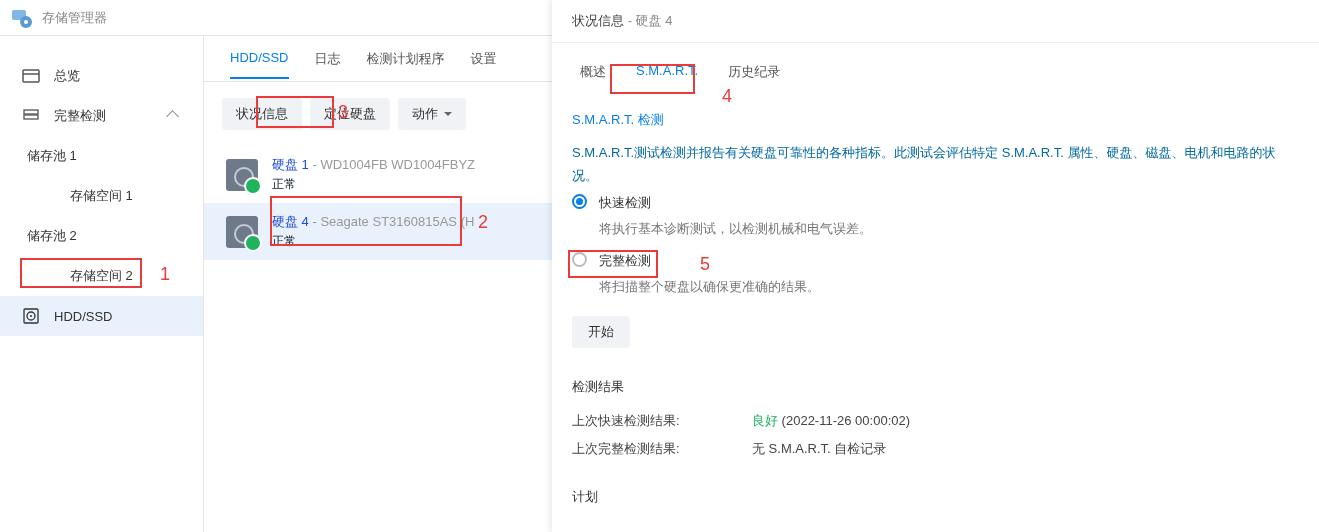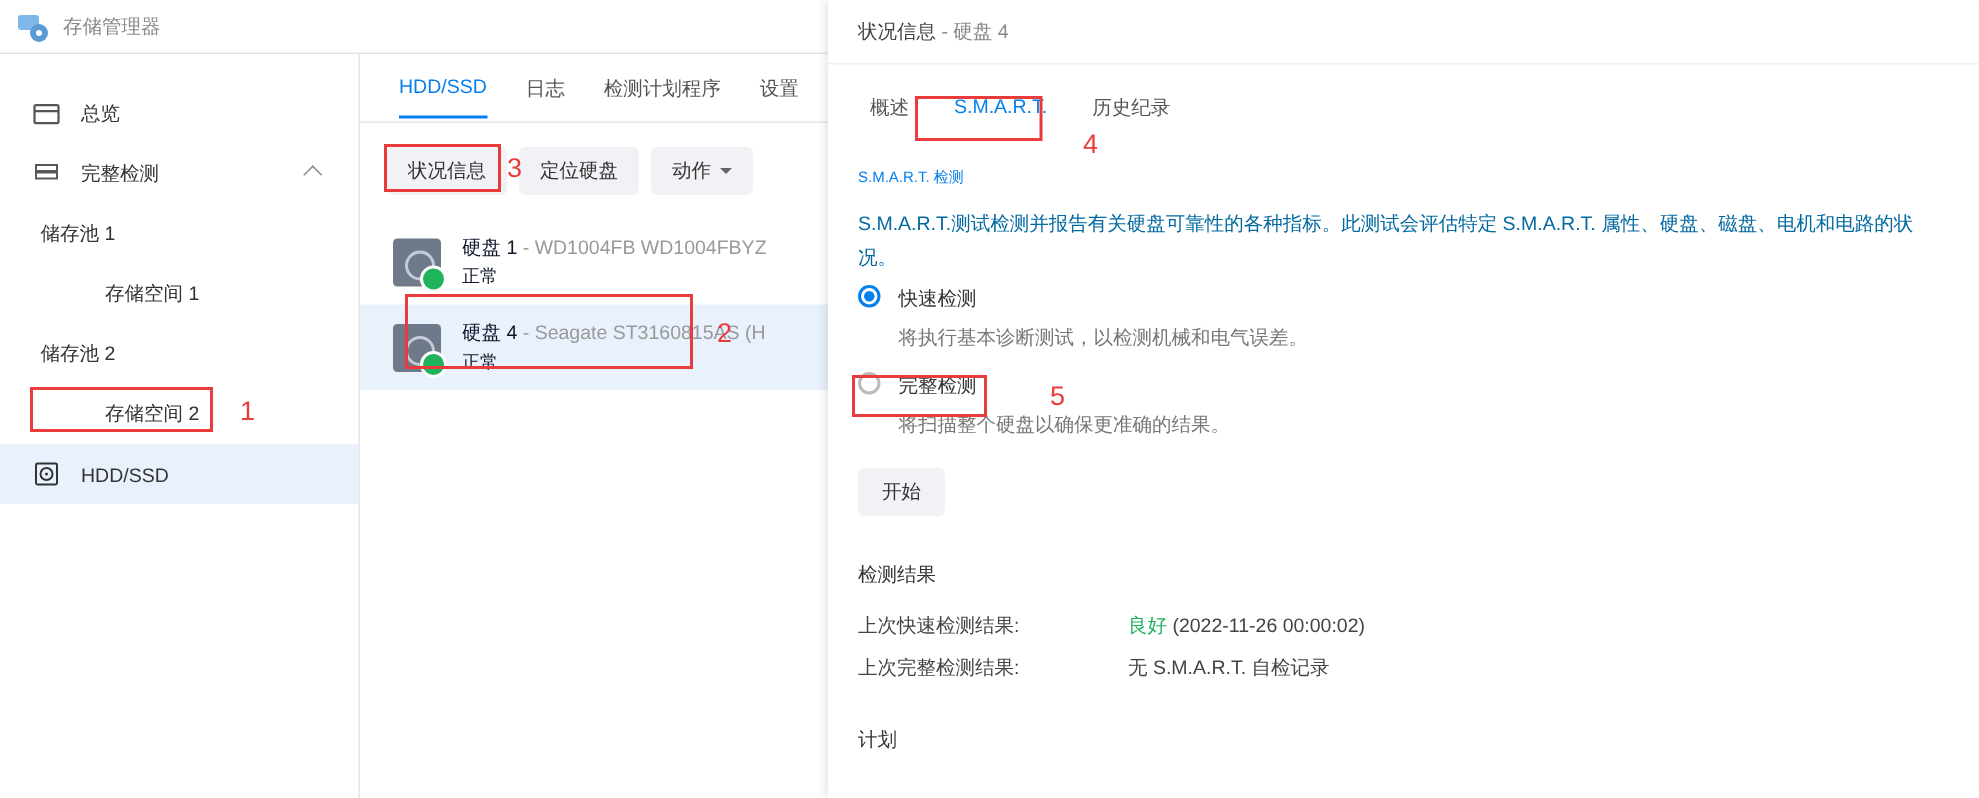--- a/index.html
+++ b/index.html
@@ -4,21 +4,21 @@
 <style>
 * { box-sizing: border-box; margin: 0; padding: 0; }
 body { font-family: -apple-system, "Microsoft YaHei", "PingFang SC", sans-serif; font-size: 13px; color: #333; background: #fff; width: 1319px; height: 532px; overflow: hidden; position: relative; }
 
 .app-header { height: 36px; display: flex; align-items: center; padding: 0 10px; border-bottom: 1px solid #e5e5e5; }
 .app-icon { width: 24px; height: 24px; margin-right: 8px; position: relative; }
 .app-title { color: #888; font-size: 13px; }
 
 .main-wrap { display: flex; height: calc(100% - 36px); }
 
-.sidebar { width: 240px; border-right: 1px solid #e5e5e5; padding-top: 20px; }
+.sidebar { width: 204px; border-right: 1px solid #e5e5e5; padding-top: 20px; }
 .side-item { display: flex; align-items: center; height: 40px; padding: 0 22px; color: #333; cursor: pointer; position: relative; }
 .side-item.lvl2 { padding-left: 27px; }
 .side-item.lvl3 { padding-left: 70px; }
 .side-item .icon { width: 18px; height: 18px; margin-right: 14px; display: inline-flex; align-items: center; justify-content: center; }
 .side-item.selected { background: #e8f1fc; }
 .side-item.expandable::after { content: ''; position: absolute; right: 26px; width: 8px; height: 8px; border-left: 1.5px solid #888; border-bottom: 1.5px solid #888; transform: rotate(135deg); }
 
 .content { flex: 1; position: relative; }
 .tabs { display: flex; gap: 26px; height: 46px; align-items: center; padding: 0 26px; border-bottom: 1px solid #e5e5e5; }
 .tab { color: #555; cursor: pointer; padding: 12px 0; }
@@ -26,35 +26,35 @@
 
 .toolbar { display: flex; gap: 8px; padding: 16px 18px; }
 .btn { padding: 7px 14px; background: #f0f2f5; border-radius: 4px; cursor: pointer; color: #333; font-size: 13px; }
 .btn.dd::after { content: ''; display: inline-block; margin-left: 6px; border: 4px solid transparent; border-top-color: #666; transform: translateY(2px); }
 
 .disk-row { display: flex; align-items: center; padding: 10px 22px; cursor: pointer; }
 .disk-row.sel { background: #e8f1fc; }
 .disk-icon { width: 32px; height: 32px; background: #6e7a8a; border-radius: 3px; position: relative; margin-right: 14px; }
 .disk-icon::before { content: ''; position: absolute; top: 8px; left: 8px; width: 16px; height: 16px; border: 2px solid #c5cbd4; border-radius: 50%; }
 .disk-icon::after { content: ''; position: absolute; bottom: -4px; right: -4px; width: 14px; height: 14px; background: #1fb35c; border-radius: 50%; border: 2px solid #fff; }
-.disk-title { color: #0f172a; font-weight: 500; }
+.disk-title { color: #1d4ed8; font-weight: 500; }
 .disk-model { color: #999; }
 .disk-status { color: #0f172a; font-size: 12px; margin-top: 2px; }
 
 .annot { position: absolute; color: #e93b3b; font-size: 18px; font-weight: 400; z-index: 60; }
 .redbox { position: absolute; border: 2px solid #e93b3b; z-index: 55; pointer-events: none; }
 
 .panel { position: absolute; top: 0; left: 552px; width: 767px; height: 532px; background: #fff; box-shadow: -2px 0 6px rgba(0,0,0,0.1); z-index: 40; display: flex; flex-direction: column; }
 .panel-head { padding: 12px 20px; border-bottom: 1px solid #eee; color: #444; }
 .panel-head .sub { color: #888; }
 .panel-tabs { display: flex; gap: 14px; padding: 14px 20px 0; }
 .ptab { padding: 6px 8px 10px; color: #555; cursor: pointer; }
 .ptab.active { color: #057feb; font-weight: 500; }
 .panel-body { padding: 6px 20px; overflow: auto; }
-.sect-title { color: #057feb; font-size: 10px; margin: 14px 0 12px; }
+.sect-title { color: #057feb; font-size: 13px; margin: 14px 0 12px; }
 .sect-sub { color: #333; font-weight: 500; margin: 30px 0 16px; }
 .desc { color: #0369a1; line-height: 1.8; }
 .radio-row { display: flex; align-items: flex-start; margin: 6px 0; }
 .radio { width: 15px; height: 15px; border: 2px solid #bbb; border-radius: 50%; margin-right: 12px; position: relative; }
 .radio.on { border-color: #057feb; }
 .radio.on::after { content: ''; position: absolute; top: 2px; left: 2px; width: 7px; height: 7px; background: #057feb; border-radius: 50%; }
 .radio-label { color: #333; }
 .radio-desc { color: #777; margin: 8px 0 14px 27px; }
 .btn2 { display: inline-block; padding: 7px 16px; background: #f0f2f5; border-radius: 4px; cursor: pointer; margin-top: 6px; }
 

